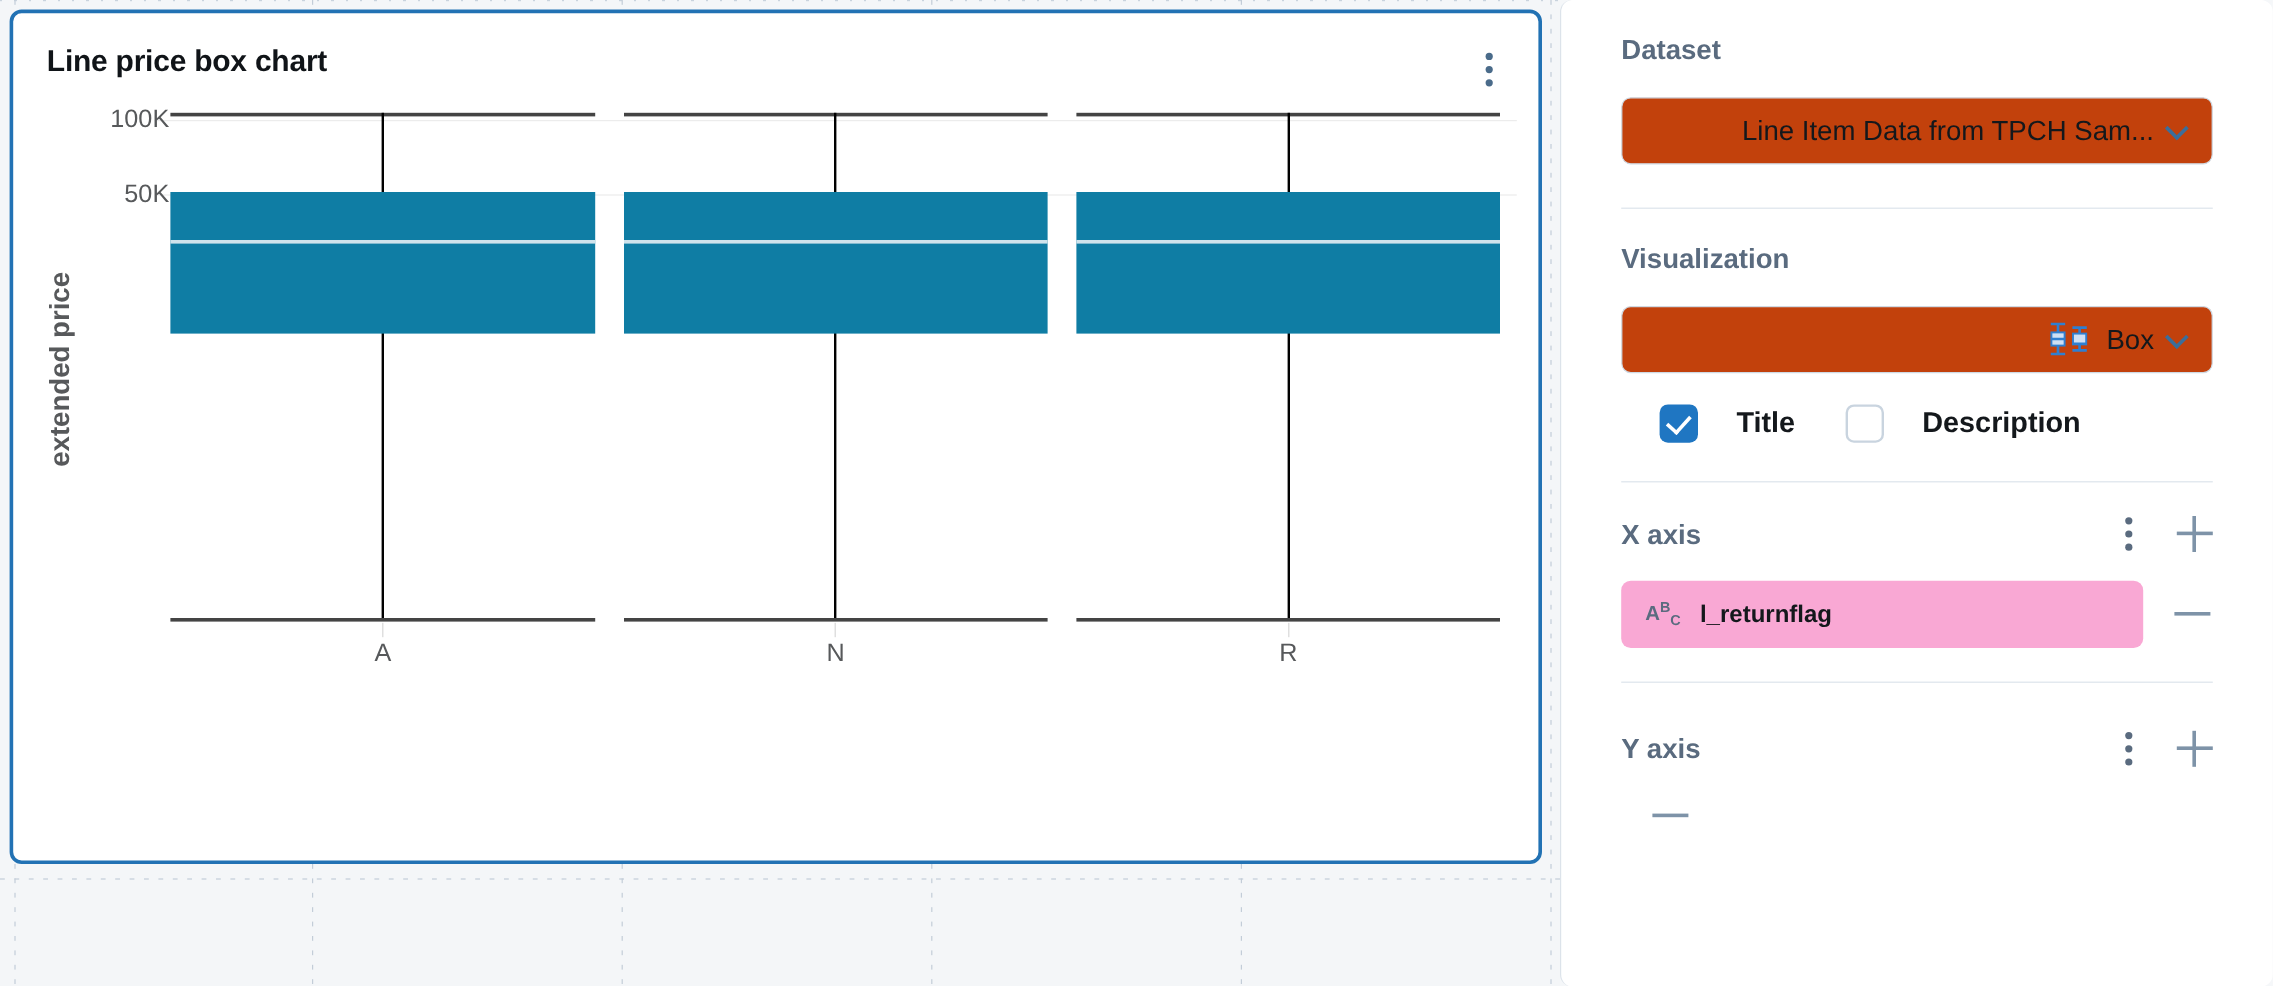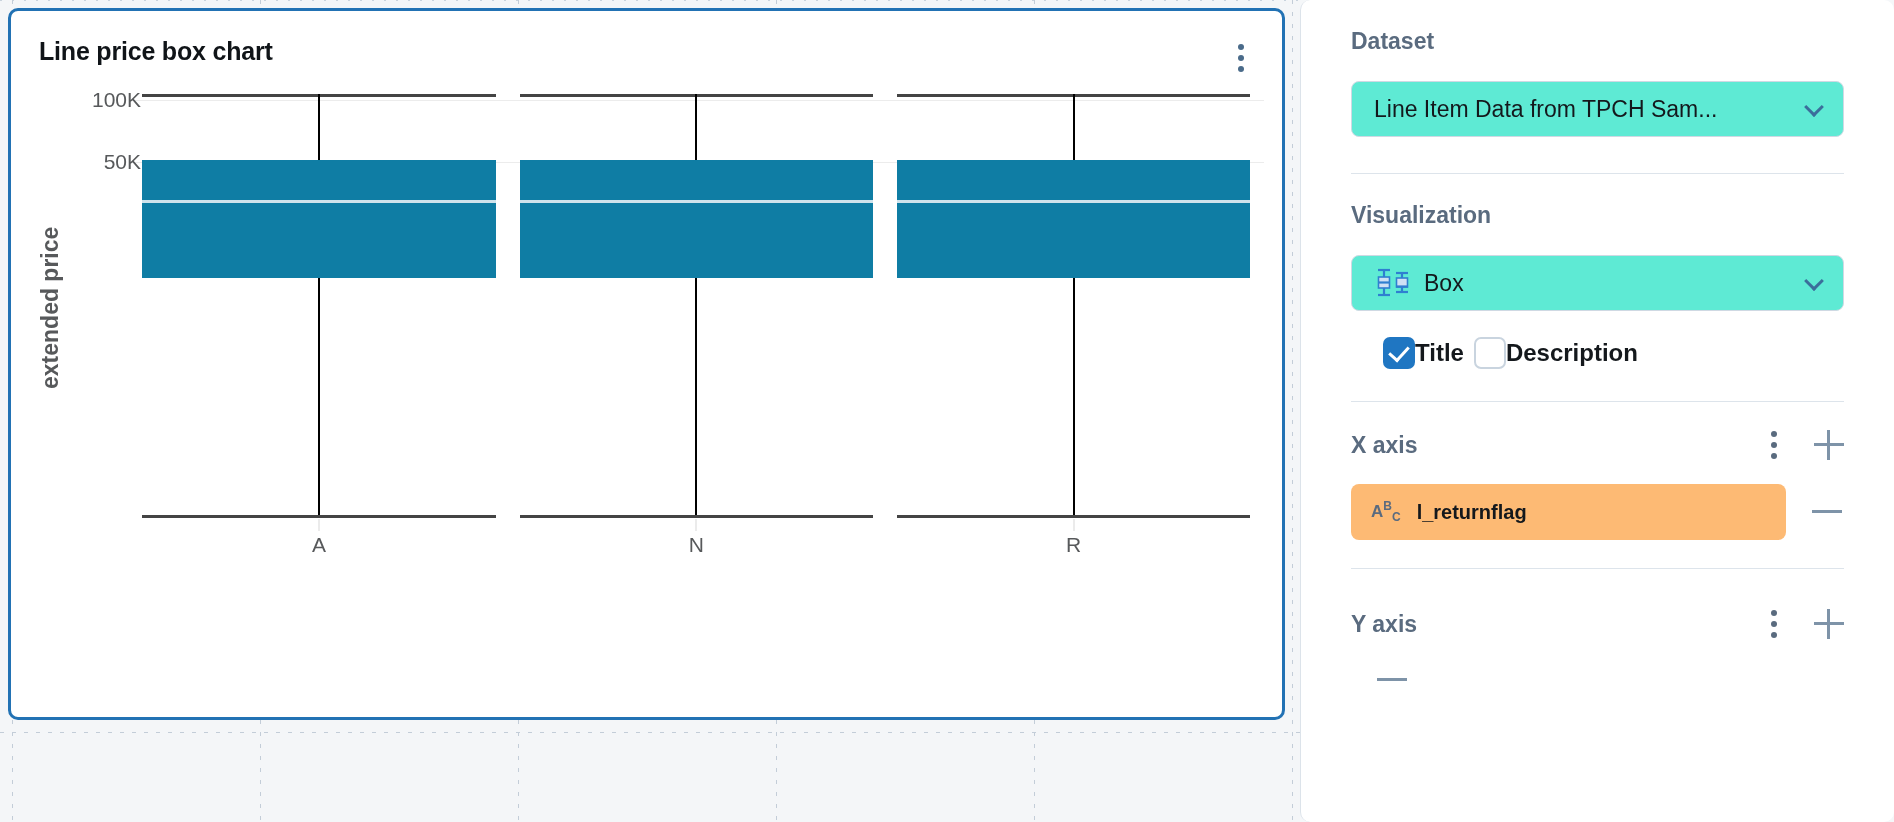--- a/index.html
+++ b/index.html
@@ -138,39 +138,40 @@
   .section-title {
     font-size: 23px; font-weight: bold; color: #5a6b7f;
   }
   .divider { height: 1px; background: #dde4eb; }
 
   .select {
     position: relative;
     height: 56px;
     border: 1px solid #cfd9e3;
     border-radius: 8px;
-    background: #5eead4;
+    background: #c2410c;
     display: flex; align-items: center;
     padding: 0 48px 0 22px;
     cursor: pointer;
+    justify-content: flex-end;
   }
   .select-text {
     font-size: 23px; color: #14181c;
     white-space: nowrap; overflow: hidden; text-overflow: ellipsis;
   }
   .chev {
     position: absolute; right: 22px; top: 50%;
     width: 14px; height: 14px;
     margin-top: -9px;
     border-right: 3px solid #3b6e9b; border-bottom: 3px solid #3b6e9b;
     transform: rotate(45deg);
   }
   .viz-icon { width: 40px; height: 34px; margin-right: 10px; flex: 0 0 auto; }
 
-  .checks { display: flex; align-items: center; gap: 0; padding-left: 32px; }
+  .checks { display: flex; align-items: center; gap: 32px; padding-left: 32px; }
   .cbox {
     width: 32px; height: 32px; border-radius: 7px;
     flex: 0 0 auto; position: relative; cursor: pointer;
   }
   .cbox.on { background: #1f76c2; }
   .cbox.off { background: #fff; border: 2px solid #c9d4df; }
   .cbox.on::after {
     content: ""; position: absolute;
     left: 10px; top: 5px; width: 9px; height: 16px;
     border-right: 3.5px solid #fff; border-bottom: 3.5px solid #fff;
@@ -193,21 +194,21 @@
   .plus::before, .plus::after {
     content:""; position:absolute; background:#7e93a8;
   }
   .plus::before { left: 0; top: 13px; width: 30px; height: 3px; }
   .plus::after  { top: 0; left: 13px; height: 30px; width: 3px; }
 
   .field-row { display: flex; align-items: center; }
   .field-pill {
     flex: 1 1 auto;
     height: 56px;
-    background: #fdba74;
+    background: #f9a8d4;
     border-radius: 8px;
     display: flex; align-items: center;
     padding: 0 20px;
     cursor: pointer;
   }
   .field-type {
     font-size: 17px; color: #5a6b7f; font-weight: bold;
     margin-right: 16px; flex: 0 0 auto; white-space: nowrap;
   }
   .field-type sup { font-size: 12px; }

